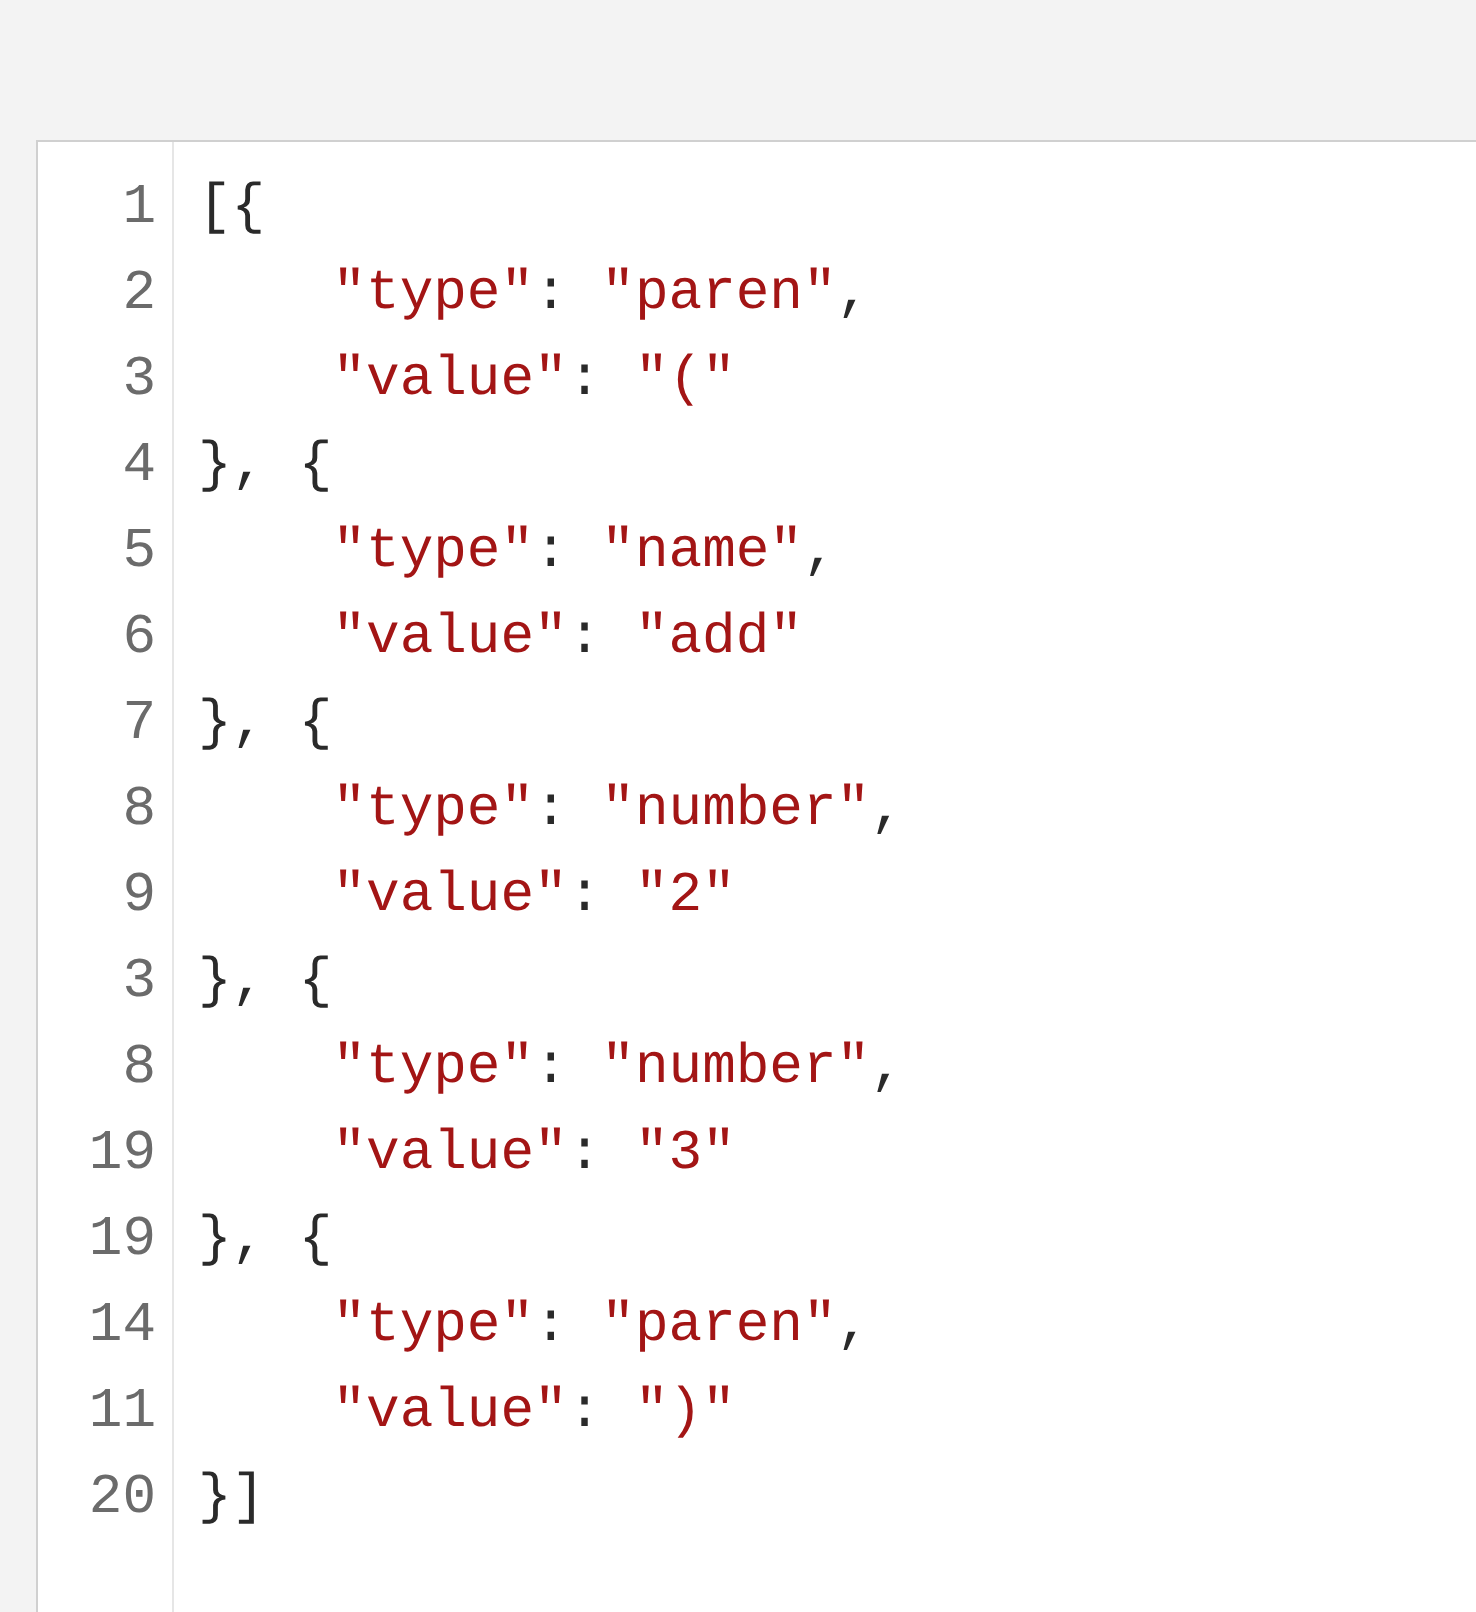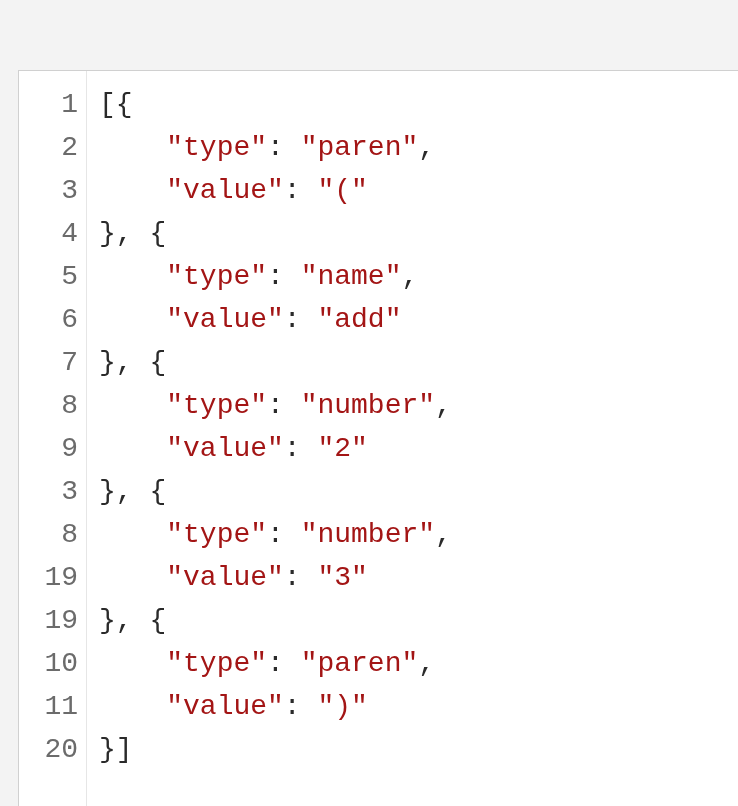--- a/index.html
+++ b/index.html
@@ -65,18 +65,18 @@
       <div class="gutter-line">4</div>
       <div class="gutter-line">5</div>
       <div class="gutter-line">6</div>
       <div class="gutter-line">7</div>
       <div class="gutter-line">8</div>
       <div class="gutter-line">9</div>
       <div class="gutter-line">3</div>
       <div class="gutter-line">8</div>
       <div class="gutter-line">19</div>
       <div class="gutter-line">19</div>
-      <div class="gutter-line">10</div>
+      <div class="gutter-line">14</div>
       <div class="gutter-line">11</div>
       <div class="gutter-line">20</div>
     </div>
   <div class="code-area" id="code"><div class="code-line"><span class="tok-punct">[{</span></div><div class="code-line"><span class="indent">    </span><span class="tok-key">"type"</span><span class="tok-colon">: </span><span class="tok-string">"paren"</span><span class="tok-punct">,</span></div><div class="code-line"><span class="indent">    </span><span class="tok-key">"value"</span><span class="tok-colon">: </span><span class="tok-string">"("</span></div><div class="code-line"><span class="tok-punct">}, {</span></div><div class="code-line"><span class="indent">    </span><span class="tok-key">"type"</span><span class="tok-colon">: </span><span class="tok-string">"name"</span><span class="tok-punct">,</span></div><div class="code-line"><span class="indent">    </span><span class="tok-key">"value"</span><span class="tok-colon">: </span><span class="tok-string">"add"</span></div><div class="code-line"><span class="tok-punct">}, {</span></div><div class="code-line"><span class="indent">    </span><span class="tok-key">"type"</span><span class="tok-colon">: </span><span class="tok-string">"number"</span><span class="tok-punct">,</span></div><div class="code-line"><span class="indent">    </span><span class="tok-key">"value"</span><span class="tok-colon">: </span><span class="tok-string">"2"</span></div><div class="code-line"><span class="tok-punct">}, {</span></div><div class="code-line"><span class="indent">    </span><span class="tok-key">"type"</span><span class="tok-colon">: </span><span class="tok-string">"number"</span><span class="tok-punct">,</span></div><div class="code-line"><span class="indent">    </span><span class="tok-key">"value"</span><span class="tok-colon">: </span><span class="tok-string">"3"</span></div><div class="code-line"><span class="tok-punct">}, {</span></div><div class="code-line"><span class="indent">    </span><span class="tok-key">"type"</span><span class="tok-colon">: </span><span class="tok-string">"paren"</span><span class="tok-punct">,</span></div><div class="code-line"><span class="indent">    </span><span class="tok-key">"value"</span><span class="tok-colon">: </span><span class="tok-string">")"</span></div><div class="code-line"><span class="tok-punct">}]</span></div></div>
 </div>
 
 </body></html>

